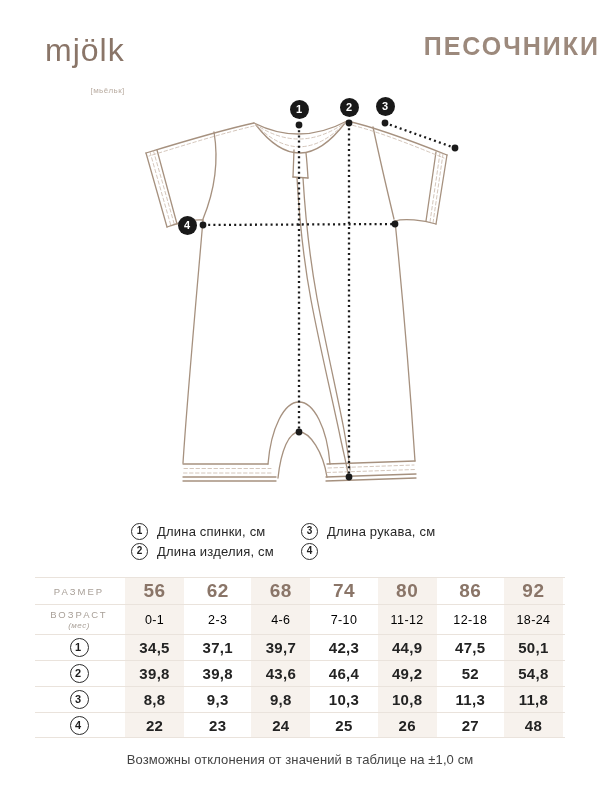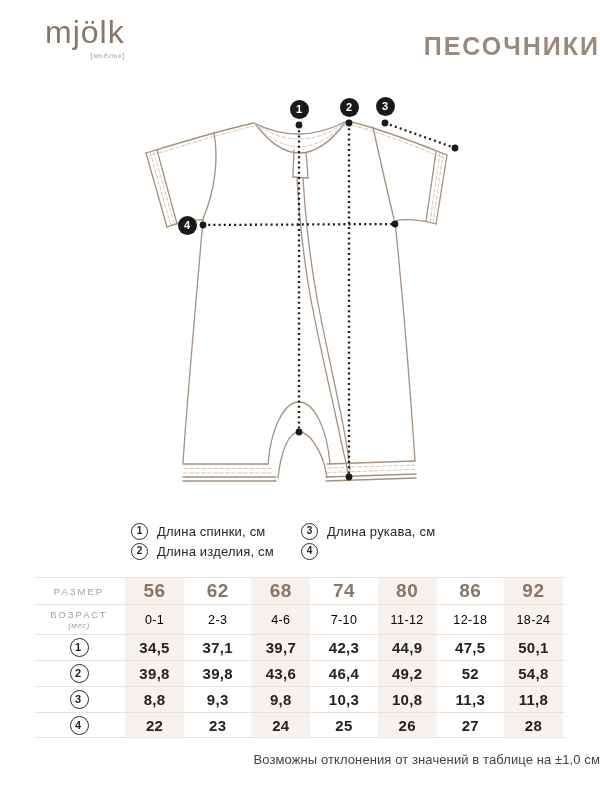--- a/index.html
+++ b/index.html
@@ -6,23 +6,23 @@
     margin: 0; padding: 0;
     width: 600px; height: 800px;
     background: #ffffff;
     font-family: "Liberation Sans", sans-serif;
     position: relative;
     overflow: hidden;
   }
   .page { position: relative; width: 600px; height: 800px; }
 
   
-  .logo { position: absolute; left: 45px; top: 16px; color: var(--c-accent, #8a7568); }
+  .logo { position: absolute; left: 45px; top: 34px; color: var(--c-accent, #8a7568); }
   .logo-main { font-size: 32px; font-weight: 400; letter-spacing: 1px; line-height: 1.05; }
-  .logo-sub { font-size: 8px; color: #b9aca1; text-align: right; letter-spacing: .4px; margin-top: 1px; }
+  .logo-sub { font-size: 8px; color: #b9aca1; text-align: right; letter-spacing: .4px; margin-top: 18px; }
   .title {
     position: absolute; left: 0; right: 0; top: 32px; margin: 0;
     text-align: right; font-size: 25px; font-weight: 700;
     letter-spacing: 2px; color: var(--c-title, #9c897c);
   }
 
   
   svg.diagram { position: absolute; left: 0; top: 0; width: 600px; height: 520px; pointer-events: none; }
   .badge {
     position: absolute; width: 19px; height: 19px; border-radius: 50%;
@@ -64,21 +64,21 @@
   td.lbl-cell { font-size: 9.5px; letter-spacing: 2px; color: var(--c-muted, #a9a098); }
   td.size-cell { font-size: 19px; font-weight: 700; color: var(--c-accent, #8a7568); letter-spacing: .5px; }
   td.age-cell { font-size: 12.5px; color: #000000; letter-spacing: .4px; }
   .age-sub { font-size: 8px; letter-spacing: .5px; margin-top: 1px; font-style: italic; }
   td.val-cell { font-size: 15px; font-weight: 600; color: var(--c-ink, #232323); letter-spacing: .3px; }
   td .circ.tbl { width: 19px; height: 19px; font-size: 11px; }
 
   
   .note {
     position: absolute; top: 752px; left: 0; right: 0;
-    text-align: right; font-size: 13px; color: var(--c-note, #434343); letter-spacing: .1px;
+    text-align: center; font-size: 13px; color: var(--c-note, #434343); letter-spacing: .1px;
   }
 </style>
 </head>
 <body>
 
 <div class="page">
 
   <div class="logo">
     <div class="logo-main">mjölk</div>
     <div class="logo-sub">[мьёльк]</div>
@@ -239,21 +239,21 @@
             <td class="val-cell stripe">11,8</td>
           </tr>
           <tr class="row-values">
             <td class="lbl-cell"><span class="circ tbl">4</span></td>
             <td class="val-cell stripe">22</td>
             <td class="val-cell">23</td>
             <td class="val-cell stripe">24</td>
             <td class="val-cell">25</td>
             <td class="val-cell stripe">26</td>
             <td class="val-cell">27</td>
-            <td class="val-cell stripe">28</td>
+            <td class="val-cell stripe">48</td>
           </tr>
         </tbody>
     </table>
   </div>
 
   <div class="note">Возможны отклонения от значений в таблице на ±1,0 см</div>
 
 </div>
 
 </body></html>

